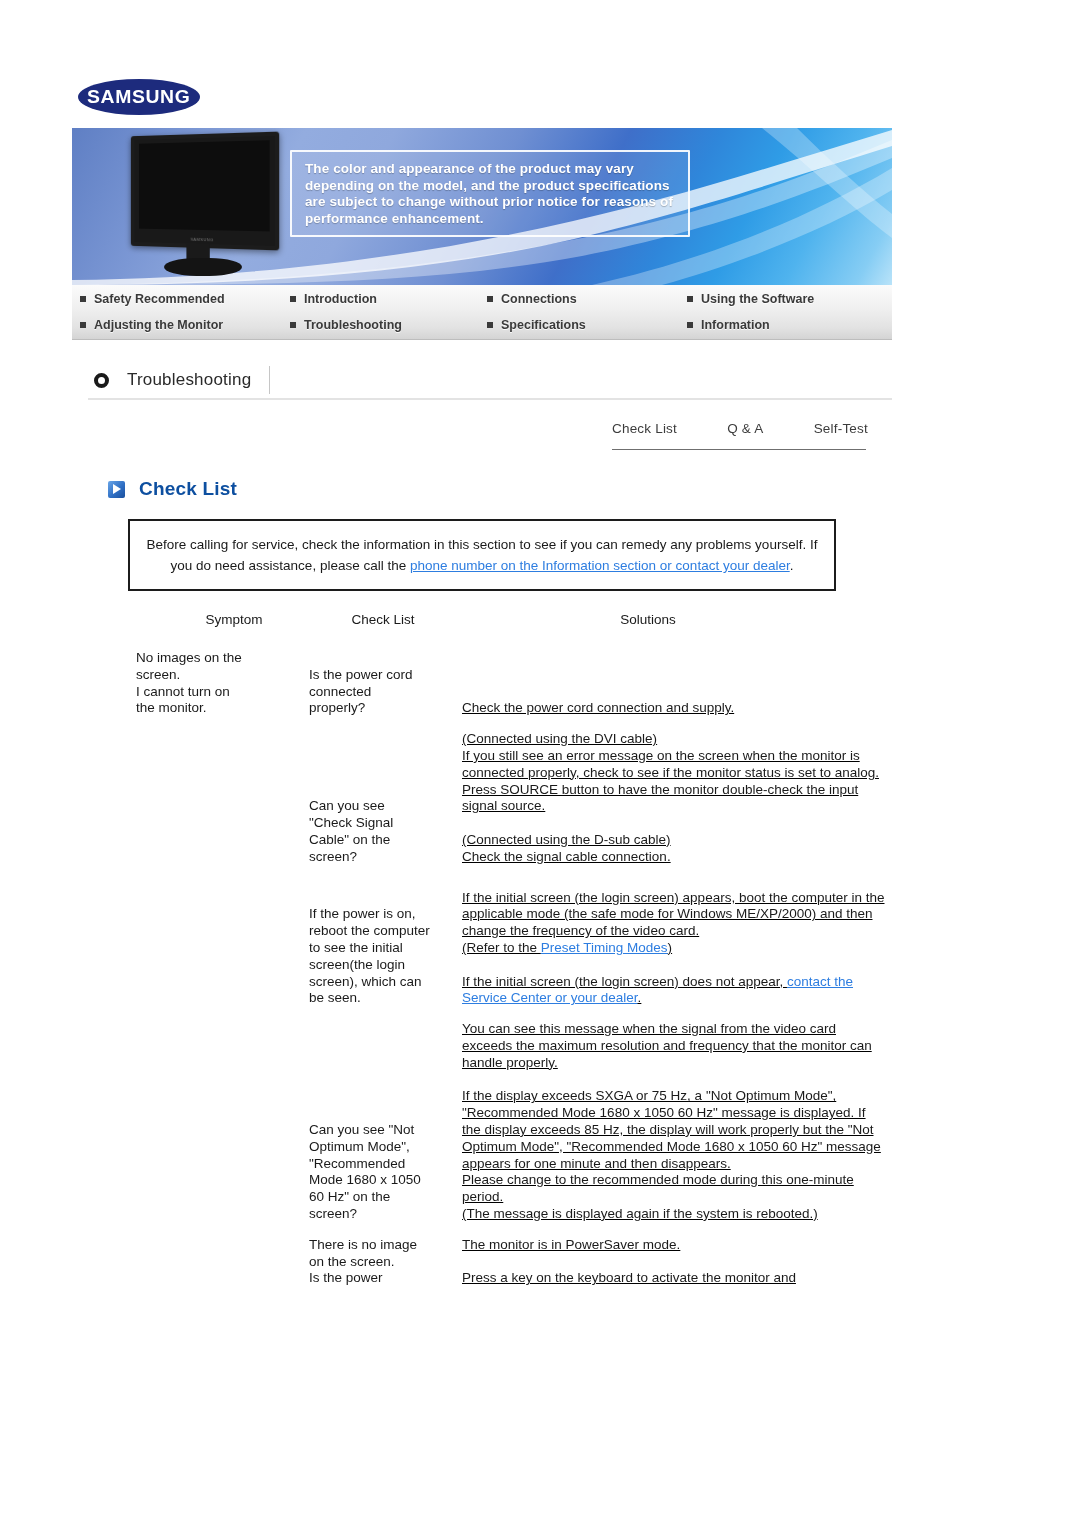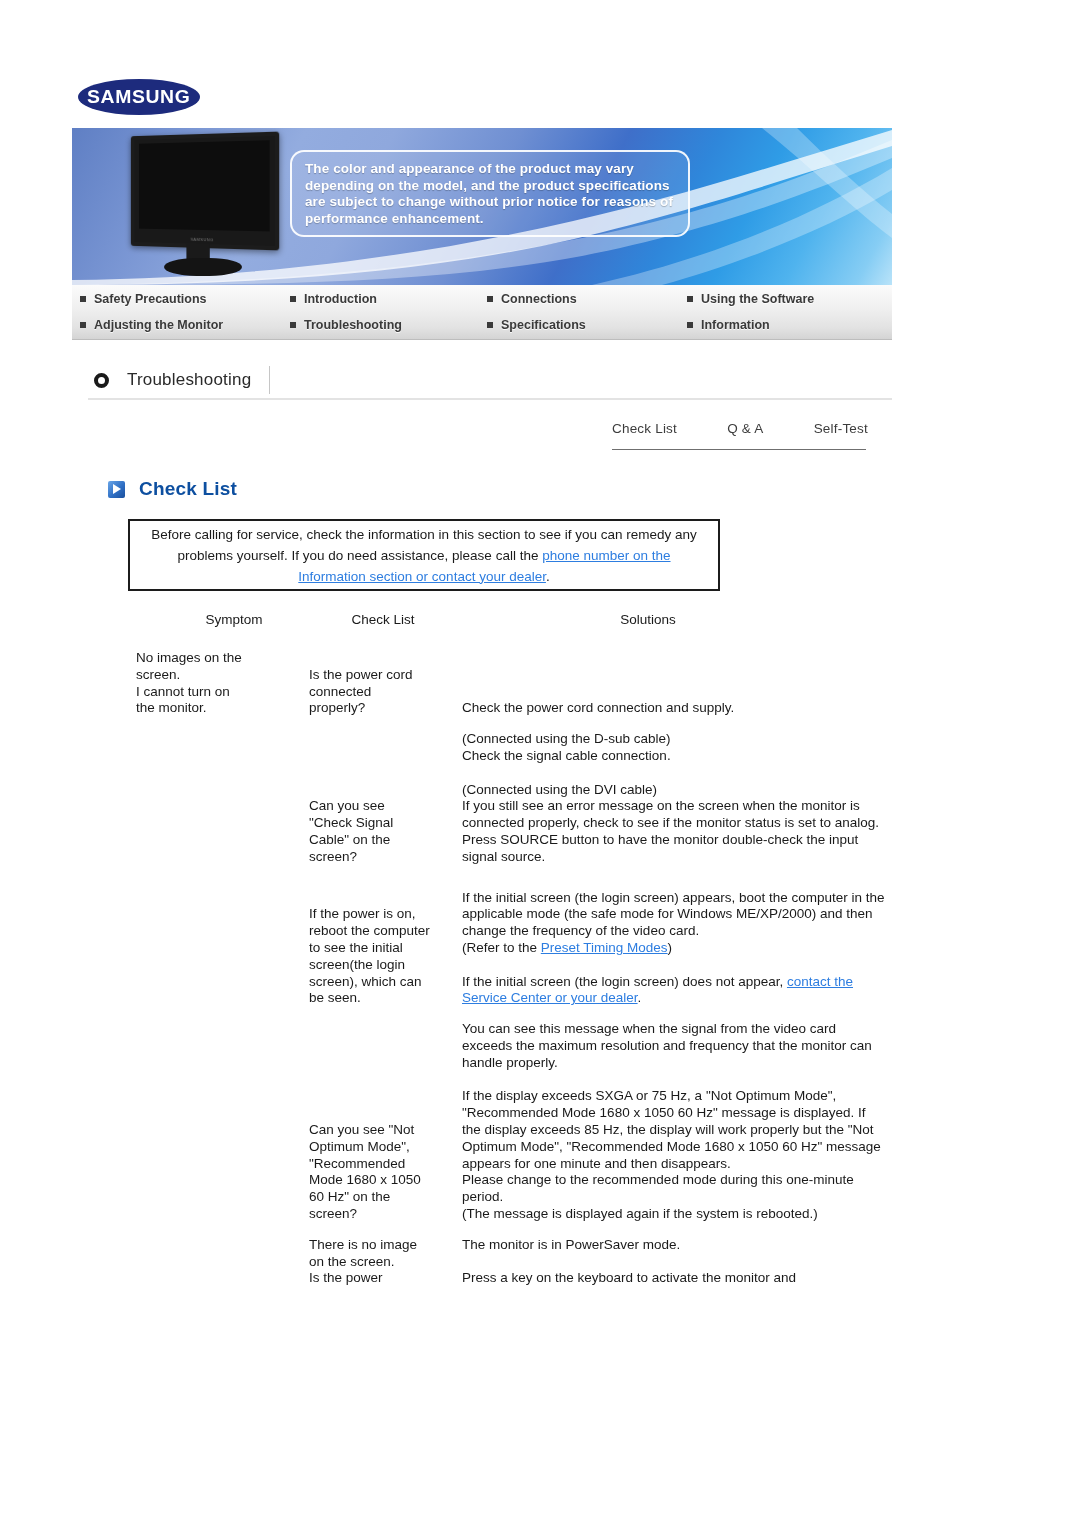--- a/index.html
+++ b/index.html
@@ -123,21 +123,21 @@
     background: #141414;
     border-radius: 50%/60%;
   }
   .banner-note {
     position: absolute;
     left: 218px;
     top: 22px;
     width: 400px;
     height: 87px;
     border: 2px solid rgba(255,255,255,.92);
-    border-radius: 14px;
+    border-radius: 1px;
     background: rgba(255,255,255,.10);
     box-sizing: border-box;
     padding: 9px 13px;
   }
   .banner-note p {
     margin: 0;
     color: #ffffff;
     font-size: 13.5px;
     line-height: 16.5px;
     font-weight: bold;
@@ -280,21 +280,21 @@
     font-weight: bold;
     color: #0d4fa0;
     letter-spacing: .2px;
   }
 
   
   .intro-box {
     position: absolute;
     left: 128px;
     top: 519px;
-    width: 592px;
+    width: 708px;
     height: 72px;
     border: 2px solid #1c1c1c;
     box-sizing: border-box;
     background: #fff;
     display: flex;
     align-items: center;
     justify-content: flex-start;
   }
   .intro-text {
     font-size: 13.5px;
@@ -340,20 +340,21 @@
   .c-check {
     width: 155px;
     flex: 0 0 155px;
     padding-left: 31px;
     box-sizing: border-box;
   }
   .c-solution {
     flex: 1 1 auto;
     padding-left: 29px;
     box-sizing: border-box;
+    text-decoration: underline;
   }
   .cell-text {
     font-size: 13.5px;
     line-height: 16.8px;
     color: #1a1a1a;
     white-space: pre-line;
   }
   .blk { margin: 0 0 16.8px 0; }
   .blk:last-child { margin-bottom: 0; }
 </style>
@@ -387,21 +388,21 @@
 
     <div class="banner-note">
       <p>The color and appearance of the product may vary depending on the model, and the product specifications are subject to change without prior notice for reasons of performance enhancement.</p>
     </div>
   </div>
 
   <div class="navbar">
     <div class="nav-grid" id="nav-grid">
         <div class="nav-item nav-c0 nav-r0">
           <span class="nav-bullet"></span>
-          <span>Safety Precautions</span>
+          <span>Safety Recommended</span>
         </div>
         <div class="nav-item nav-c1 nav-r0">
           <span class="nav-bullet"></span>
           <span>Introduction</span>
         </div>
         <div class="nav-item nav-c2 nav-r0">
           <span class="nav-bullet"></span>
           <span>Connections</span>
         </div>
         <div class="nav-item nav-c3 nav-r0">
@@ -477,25 +478,25 @@
         </div>
         <div class="trow" style="margin-bottom: 24px;">
           <div class="c-symptom"></div>
           <div class="c-check">
             <div class="cell-text">Can you see
 "Check Signal
 Cable" on the
 screen?</div>
           </div>
           <div class="c-solution">
-            <div class="cell-text blk">(Connected using the D-sub cable)
-Check the signal cable connection.</div>
             <div class="cell-text blk">(Connected using the DVI cable)
 If you still see an error message on the screen when the monitor is connected properly, check to see if the monitor status is set to analog.
 Press SOURCE button to have the monitor double-check the input signal source.</div>
+            <div class="cell-text blk">(Connected using the D-sub cable)
+Check the signal cable connection.</div>
           </div>
         </div>
         <div class="trow" style="margin-bottom: 14px;">
           <div class="c-symptom"></div>
           <div class="c-check">
             <div class="cell-text">If the power is on,
 reboot the computer
 to see the initial
 screen(the login
 screen), which can

